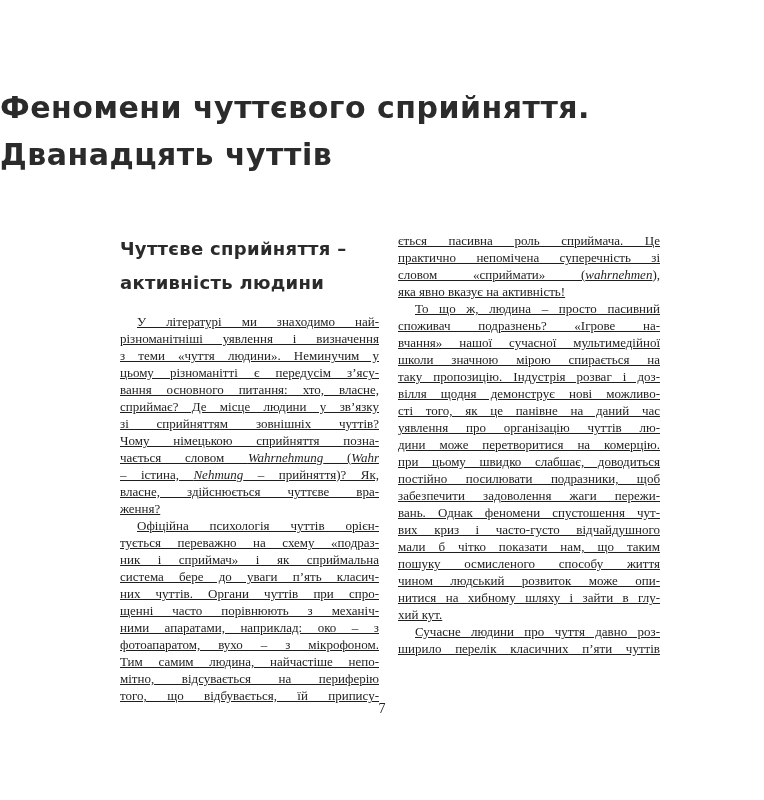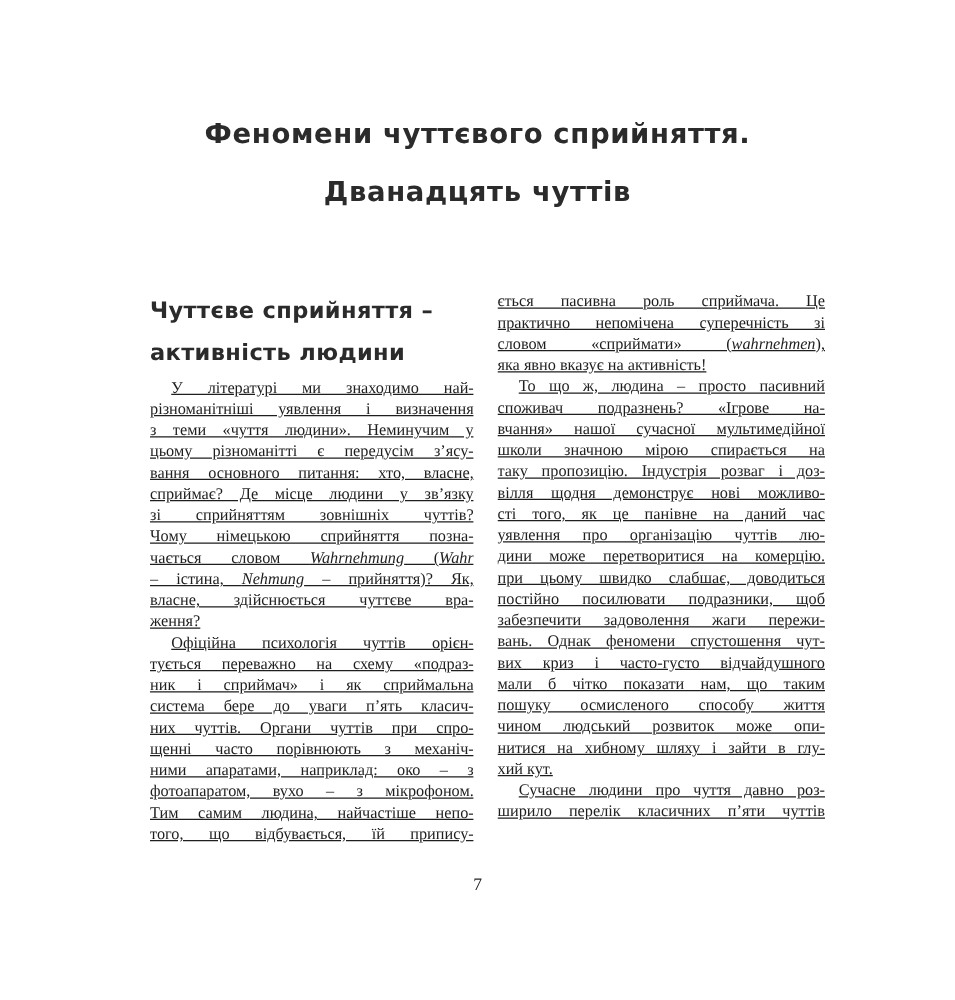--- a/index.html
+++ b/index.html
@@ -9,42 +9,42 @@
     position: relative;
     overflow: hidden;
     font-family: "Liberation Serif", serif;
   }
   .page { position: absolute; inset: 0; }
 
   .title {
     position: absolute;
     left: 0; top: 84px; width: 764px;
     margin: 0;
-    text-align: center;
+    text-align: left;
     font-family: "DejaVu Sans", sans-serif;
     font-weight: bold;
-    font-size: 22px;
+    font-size: 30px;
     line-height: 47px;
     letter-spacing: 0.5px;
     color: var(--title-color, #2b2b2b);
   }
   .title .t-line { display: block; }
 
   .col { position: absolute; top: 232px; overflow: hidden; }
   .col-left  { left: 120px; width: 259px; }
   .col-right { left: 398px; width: 262px; }
 
   .subheading {
     font-family: "DejaVu Sans", sans-serif;
     font-weight: bold;
     font-size: 18px;
     line-height: 34px;
     letter-spacing: 0.3px;
     color: var(--title-color, #2b2b2b);
-    margin-bottom: 1px;
+    margin-bottom: 13px;
     height: 68px;
   }
   .subheading span { display: block; }
 
   .body {
     font-size: 13px;
     color: var(--text-color, #1e1e1e);
   }
   .ln {
     height: 17px;
@@ -96,20 +96,21 @@
         <div class="ln end">ження?</div>
         <div class="ln ind">Офіційна психологія чуттів орієн-</div>
         <div class="ln">тується переважно на схему «подраз-</div>
         <div class="ln">ник і сприймач» і як сприймальна</div>
         <div class="ln">система бере до уваги п’ять класич-</div>
         <div class="ln">них чуттів. Органи чуттів при спро-</div>
         <div class="ln">щенні часто порівнюють з механіч-</div>
         <div class="ln">ними апаратами, наприклад: око – з</div>
         <div class="ln">фотоапаратом, вухо – з мікрофоном.</div>
         <div class="ln">Тим самим людина, найчастіше непо-</div>
+        <div class="ln">мітно, відсувається на периферію</div>
         <div class="ln">того, що відбувається, їй припису-</div>
       </div>
   </div>
 
   <div class="col col-right">
     <div class="body">
         <div class="ln">ється пасивна роль сприймача. Це</div>
         <div class="ln">практично непомічена суперечність зі</div>
         <div class="ln">словом «сприймати» (<i>wahrnehmen</i>),</div>
         <div class="ln end">яка явно вказує на активність!</div>

